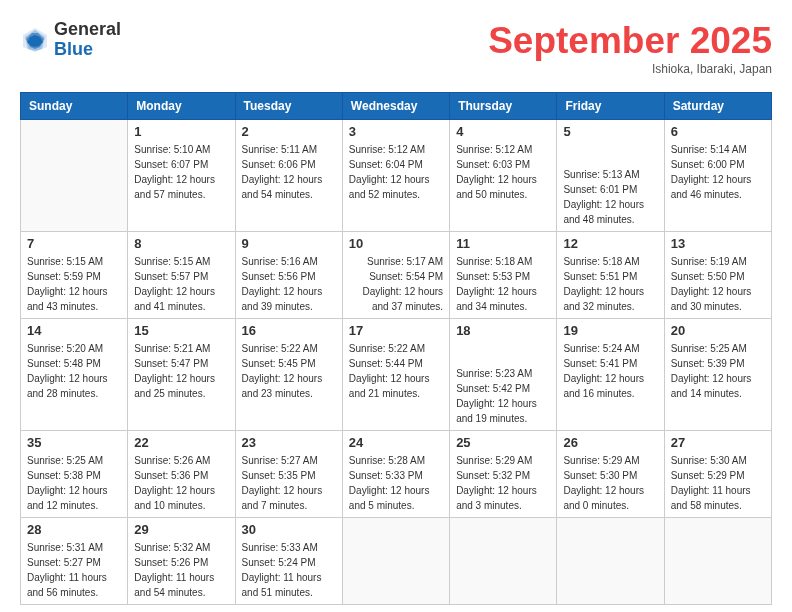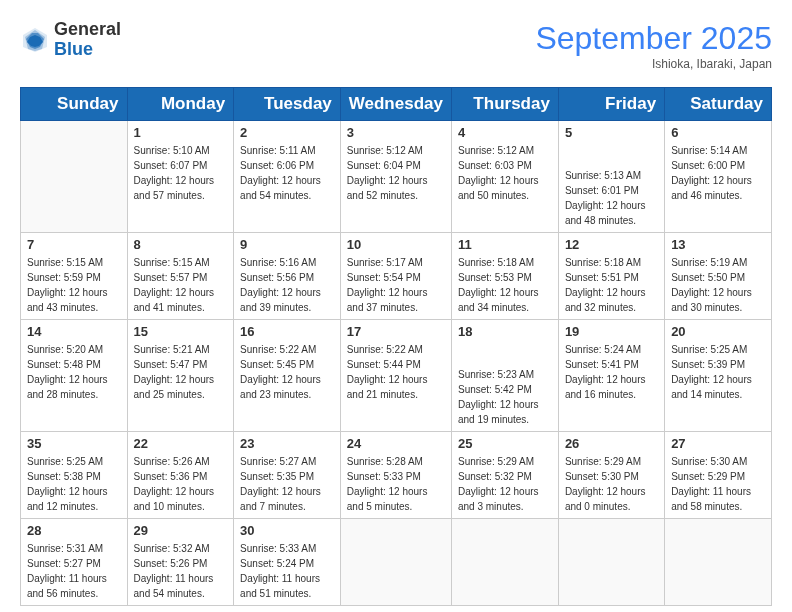--- a/index.html
+++ b/index.html
@@ -37,40 +37,40 @@
       color: #1a6bb5;
     }
     .logo-icon {
       width: 30px;
       height: 30px;
     }
     .title-block {
       text-align: right;
     }
     .month-title {
-      font-size: 32px;
-      font-weight: normal;
-      color: #3b82f6;
+      font-size: 37px;
+      font-weight: bold;
+      color: #ef4444;
     }
     .location {
       font-size: 12px;
       color: #555;
     }
     .calendar {
       width: 100%;
       border-collapse: collapse;
       border: 1px solid #ccc;
     }
     .calendar th {
       background-color: #1a6bb5;
       color: #fff;
-      font-size: 17px;
+      font-size: 12px;
       font-weight: bold;
       padding: 6px 8px;
-      text-align: right;
+      text-align: left;
       border: 1px solid #1557a0;
     }
     .calendar td {
       vertical-align: top;
       border: 1px solid #ccc;
       padding: 4px 6px;
       font-size: 10px;
       color: #333;
       width: calc(100% / 7);
       min-height: 80px;
@@ -191,21 +191,21 @@
         </td>
         <td>
           <div class="day-number">9</div>
           <div class="day-info" style="white-space: pre-line;">Sunrise: 5:16 AM
 Sunset: 5:56 PM
 Daylight: 12 hours
 and 39 minutes.</div>
         </td>
         <td>
           <div class="day-number">10</div>
-          <div class="day-info" style="white-space: pre-line;">Sunrise: 5:17 AM
+          <div class="day-info" style="white-space: pre-line; text-align: right;">Sunrise: 5:17 AM
 Sunset: 5:54 PM
 Daylight: 12 hours
 and 37 minutes.</div>
         </td>
         <td>
           <div class="day-number">11</div>
           <div class="day-info" style="white-space: pre-line;">Sunrise: 5:18 AM
 Sunset: 5:53 PM
 Daylight: 12 hours
 and 34 minutes.</div>

